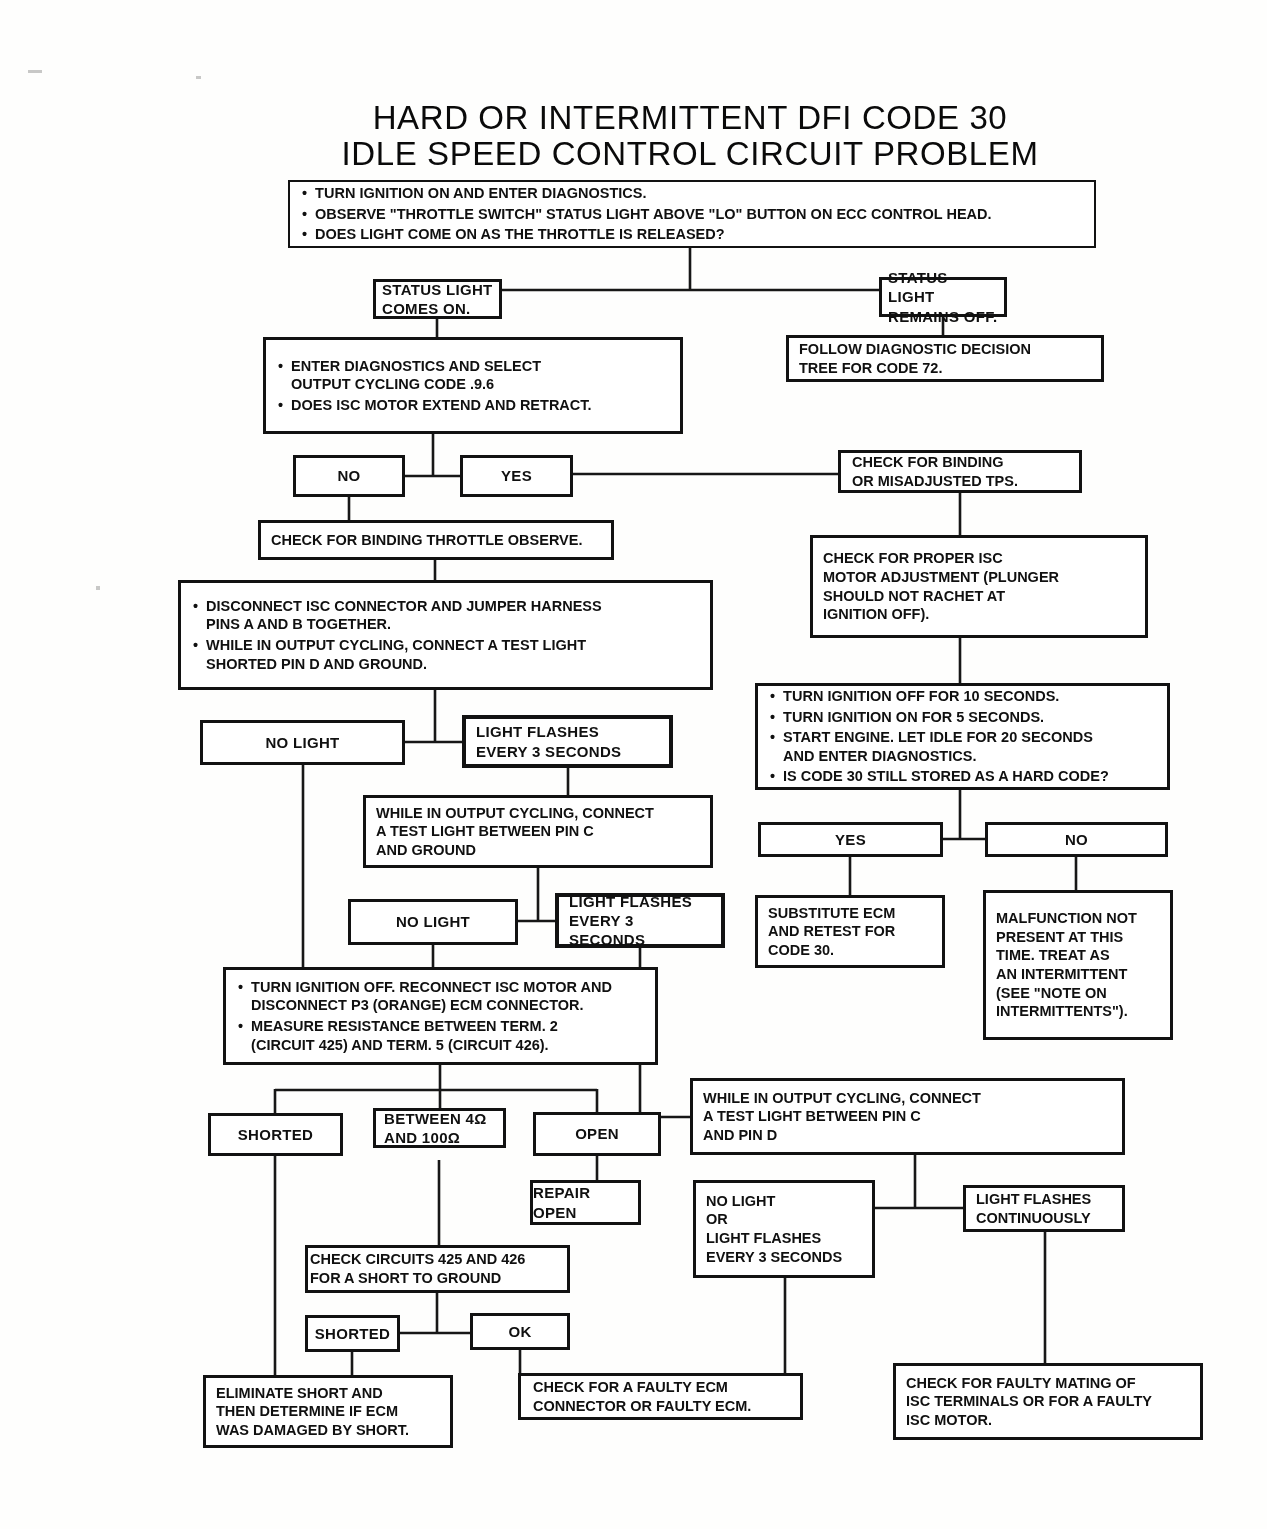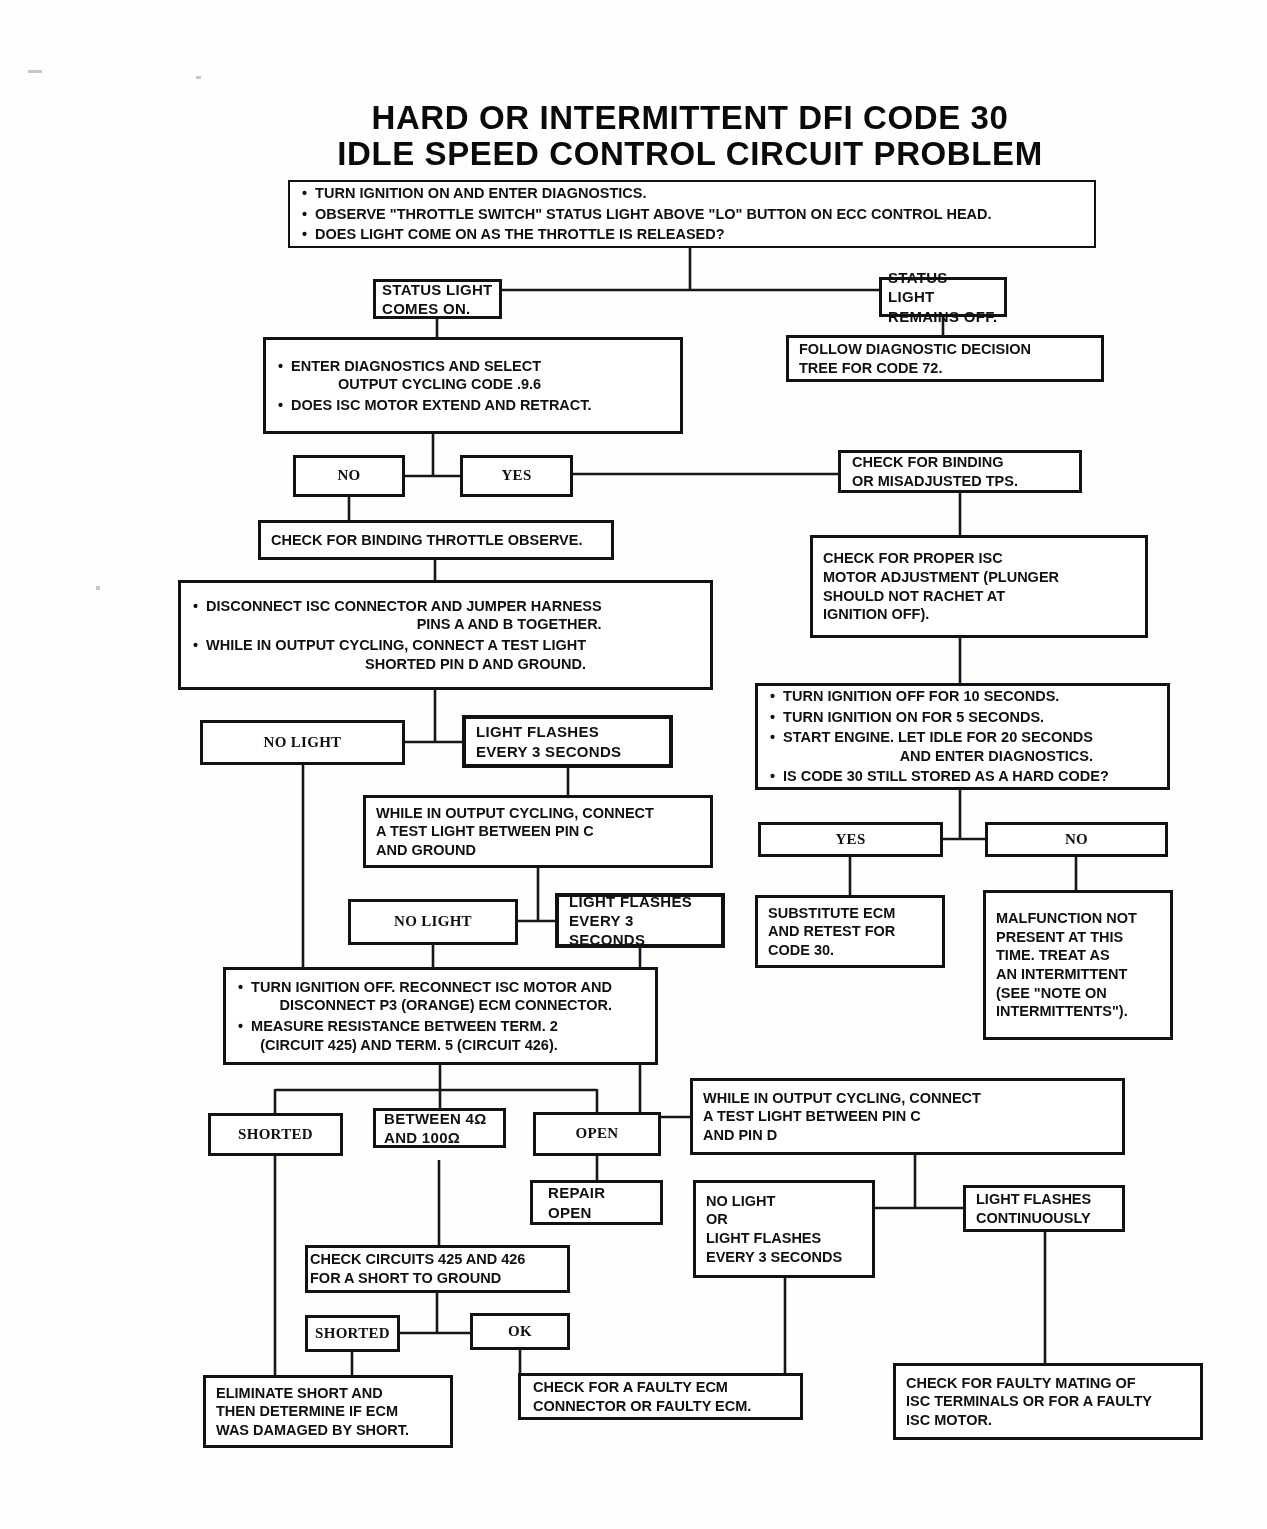--- a/index.html
+++ b/index.html
@@ -4,35 +4,35 @@
 <style>
   * { margin:0; padding:0; box-sizing:border-box; }
   html,body { background:#ffffff; }
   body { font-family:"Liberation Sans", sans-serif; }
   .page {
     position:relative; width:1267px; height:1529px;
     background:#fefefd; color:#0e0e0e; overflow:hidden;
   }
   .title {
     position:absolute; left:140px; top:100px; width:1100px;
-    text-align:center; font-weight:bold; font-size:33px;
+    text-align:center; font-weight:normal; font-size:33px;
     line-height:1.08; letter-spacing:0.6px; color:#0a0a0a;
   }
   .node {
     position:absolute; border:3px solid #121212; background:#fff;
     display:flex; align-items:center;
     font-weight:bold; font-size:14.5px; line-height:1.28;
     padding:4px 10px; color:#101010;
   }
   .node .txt { white-space:pre-line; }
-  .node.center { justify-content:center; text-align:center;font-family:Liberation Serif, serif; }
+  .node.center { justify-content:center; text-align:center; }
   .node.small { font-size:15px; letter-spacing:0.3px; }
   .node.bullets { display:block; padding:6px 12px; }
   .node.bullets.vcenter { display:flex; flex-direction:column; justify-content:center; align-items:stretch; }
-  .li { display:flex; gap:8px; margin:1px 0;text-align:right; }
+  .li { display:flex; gap:8px; margin:1px 0; }
   .li::before { content:"\2022"; flex:0 0 auto; }
   svg.wires { position:absolute; left:0; top:0; }
   svg.wires line { stroke:#171717; stroke-width:2.6; }
   .artifact { position:absolute; background:#9a9a9a; opacity:0.55; }
 </style>
 </head>
 <body>
 
 <div class="page">
 
@@ -195,21 +195,21 @@
 
   <div class="node small" style="left:373px;top:1108px;width:133px;height:40px;padding:2px 8px">
       <span class="txt">BETWEEN 4Ω
 AND 100Ω</span>
     </div>
 
   <div class="node small center" style="left:533px;top:1112px;width:128px;height:44px">
       <span class="txt">OPEN</span>
     </div>
 
-  <div class="node small" style="left:530px;top:1180px;width:133px;height:45px;padding:2px 15px">
+  <div class="node small" style="left:530px;top:1180px;width:111px;height:45px;padding:2px 0">
       <span class="txt">REPAIR
 OPEN</span>
     </div>
 
   <div class="node" style="left:305px;top:1245px;width:265px;height:48px;padding:2px 2px">
       <span class="txt">CHECK CIRCUITS 425 AND 426
 FOR A SHORT TO GROUND</span>
     </div>
 
   <div class="node small center" style="left:305px;top:1315px;width:95px;height:37px;padding:2px 4px">

